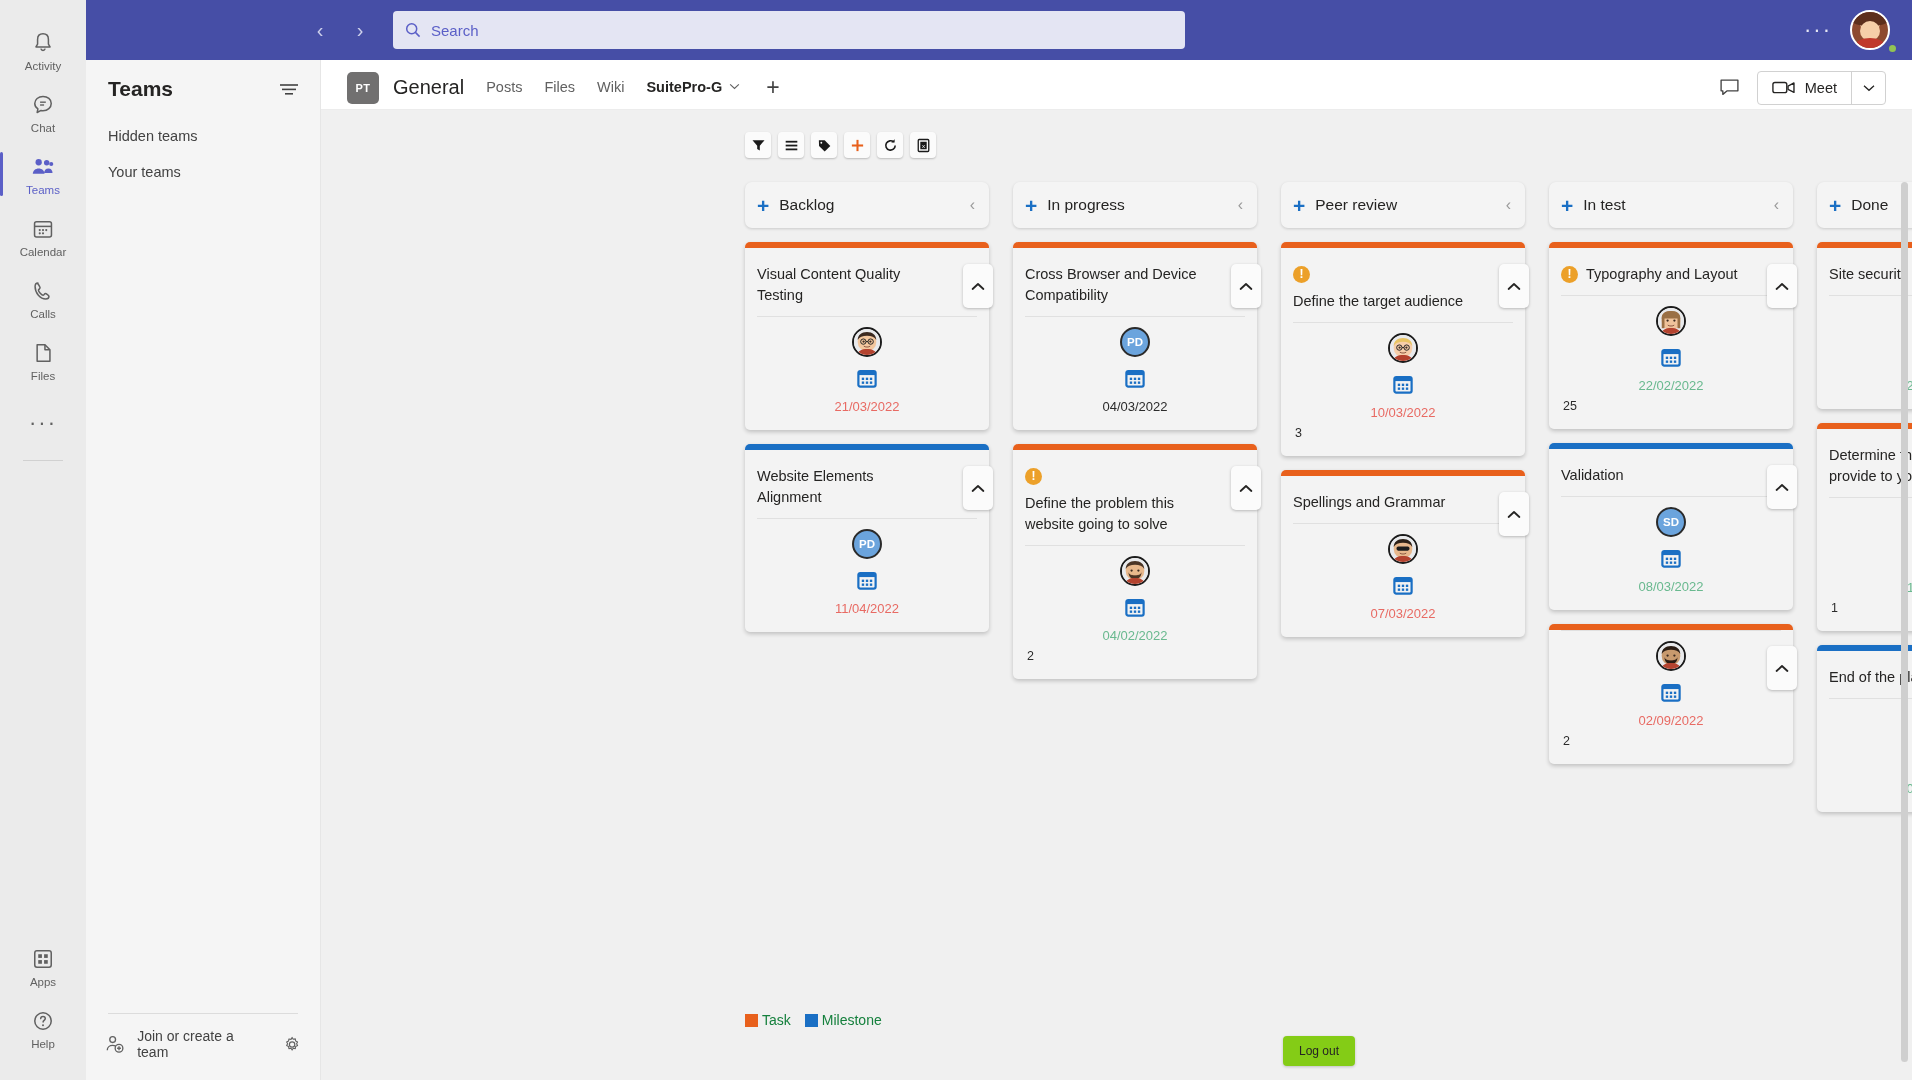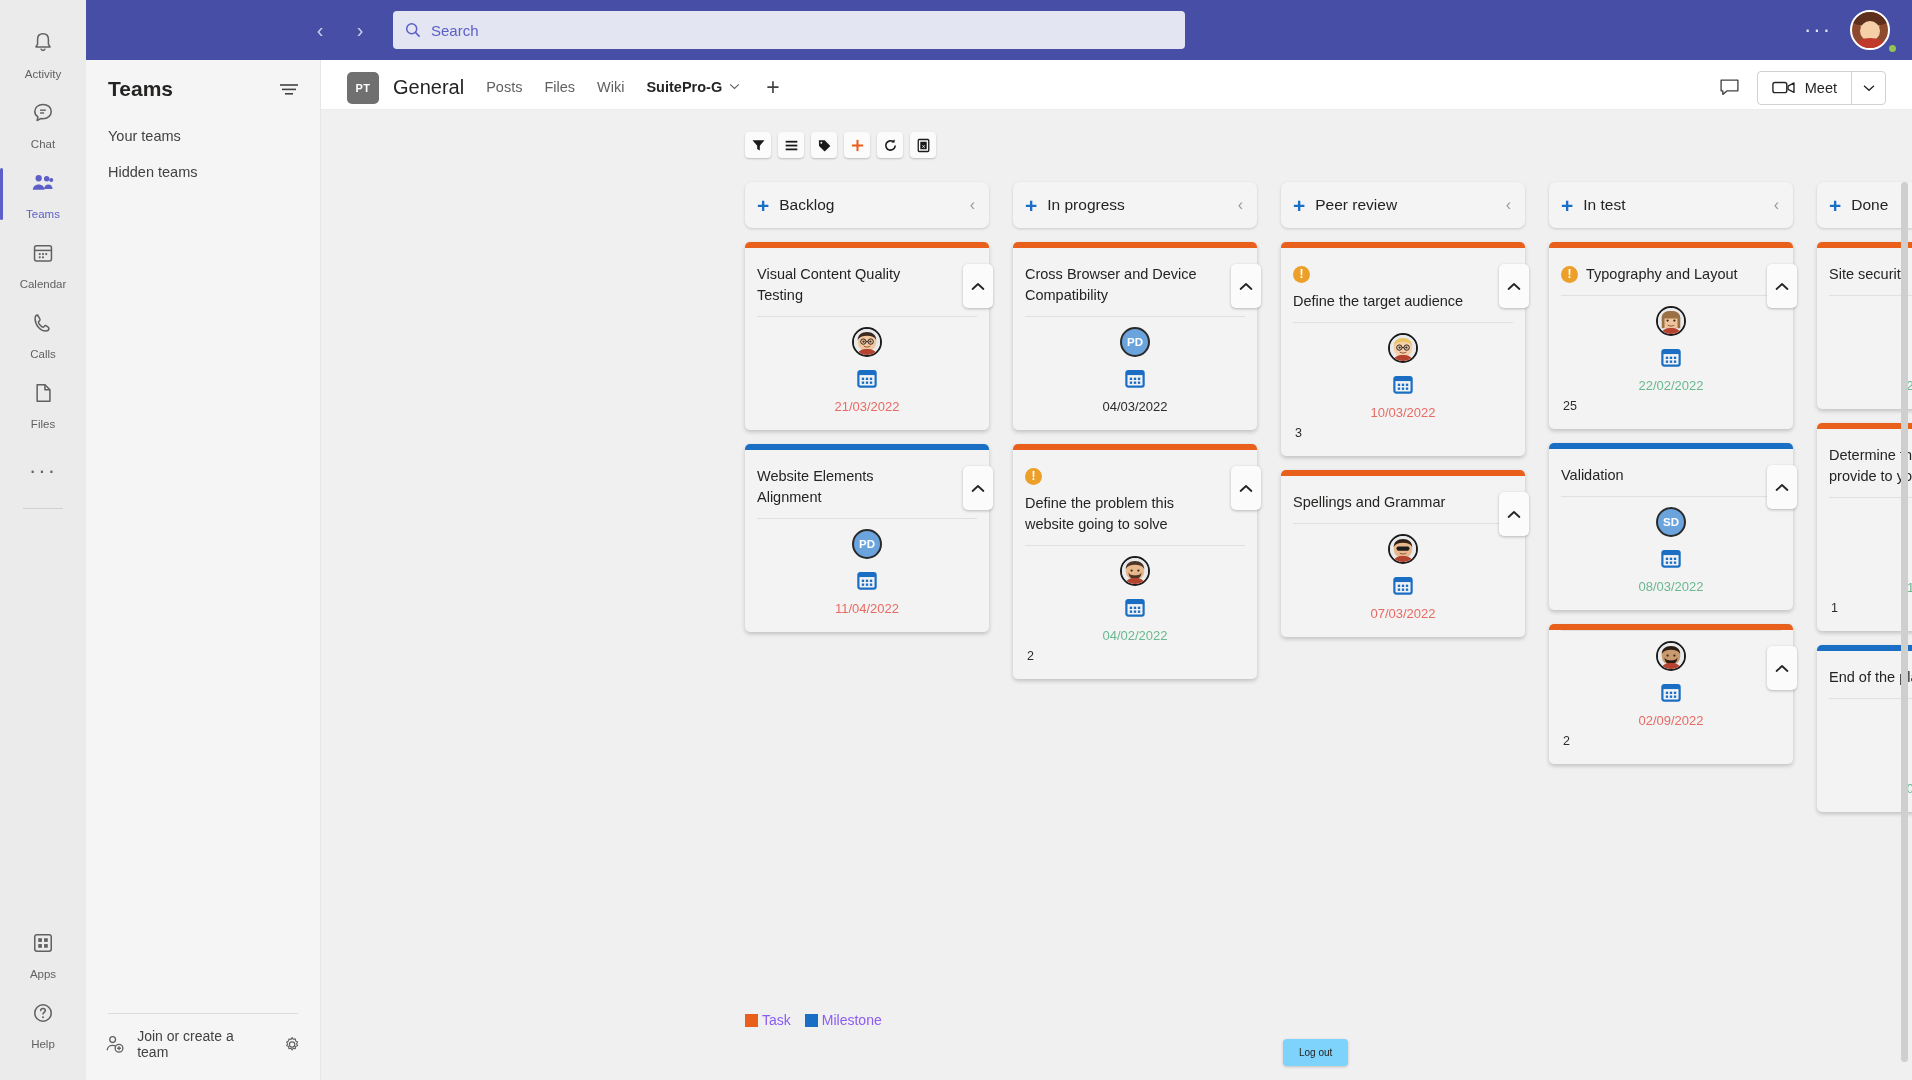--- a/index.html
+++ b/index.html
@@ -47,21 +47,21 @@
     background:#92c353; border:2px solid #464ea6;
   }
 
   
   .rail {
     position: absolute; left: 0; top: 0; width: 86px; height: 1080px;
     background: #ebebeb; display:flex; flex-direction: column; align-items:center;
   }
   .rail-item {
     width: 86px; padding: 12px 0 8px; display:flex; flex-direction:column;
-    align-items:center; gap:12px; cursor:pointer; position:relative;
+    align-items:center; gap:4px; cursor:pointer; position:relative;
   }
   .rail-item .lbl { font-size: 11.5px; color:#616161; }
   .rail-item.active .lbl { color:#5b5fc7; }
   .rail-item.active::before {
     content:""; position:absolute; left:0; top:10px; bottom:8px; width:3px;
     background:#5b5fc7; border-radius:2px;
   }
   .rail-ico { width:26px; height:26px; display:block; }
   .rail-ellipsis { color:#616161; font-size:22px; letter-spacing:2px; padding:20px 0; cursor:pointer; }
   .rail-sep { width:40px; height:1px; background:#d1d1d1; margin: 4px 0 0; }
@@ -166,24 +166,24 @@
   .ava .sk { position:absolute; inset:0; }
   .cal { width:22px; height:22px; flex:none; }
   .date { font-size:13px; }
   .date.red { color:#e86a63; }
   .date.green { color:#69b98f; }
   .date.dark { color:#2b2b2b; }
   .count { font-size:12.5px; color:#2b2b2b; padding: 6px 0 0 14px; }
 
   .legend { position:absolute; left:424px; bottom:52px; display:flex; align-items:center; gap:14px; }
   .legend .sw { width:13px; height:13px; display:inline-block; margin-right:4px; }
-  .legend .it { font-size:14px; color:#8b5cf6; display:flex; align-items:center; }
+  .legend .it { font-size:14px; color:#15803d; display:flex; align-items:center; }
   .logout {
-    position:absolute; left:962px; bottom:14px; background:#7dd3fc; border:none;
-    border-radius:4px; padding: 8px 16px; font-size:10px; color:#252423;
+    position:absolute; left:962px; bottom:14px; background:#84cc16; border:none;
+    border-radius:4px; padding: 8px 16px; font-size:12px; color:#252423;
     font-family:"Liberation Sans", sans-serif; box-shadow: 0 1px 3px rgba(0,0,0,.2); cursor:pointer;
   }
   .scrollbar {
     position:absolute; right:4px; top:72px; width:7px; height:880px; background:#cfcfcf; border-radius:4px;
     cursor:pointer;
   }
 </style>
 </head>
 <body>
 
@@ -290,22 +290,22 @@
 
   <div class="teamspanel">
     <div class="teamspanel-head">
       <span class="teamspanel-title">Teams</span>
       <svg class="filter-lines" width="22" height="14" viewBox="0 0 22 14">
         <line x1="2" y1="3" x2="20" y2="3" stroke="#424242" stroke-width="1.6"></line>
         <line x1="4" y1="7.4" x2="18" y2="7.4" stroke="#424242" stroke-width="1.6"></line>
         <line x1="7" y1="11.8" x2="15" y2="11.8" stroke="#424242" stroke-width="1.6"></line>
       </svg>
     </div>
+    <div class="teams-link">Hidden teams</div>
     <div class="teams-link">Your teams</div>
-    <div class="teams-link">Hidden teams</div>
 
     <div class="teamspanel-foot">
       <div class="foot-sep"></div>
       <div class="foot-row">
         <svg width="22" height="20" viewBox="0 0 22 20">
           <circle cx="9" cy="5.4" r="3" fill="none" stroke="#616161" stroke-width="1.4"></circle>
           <path d="M3.4 16.4c0-3 2.5-4.9 5.6-4.9 1.2 0 2.3.3 3.2.8" fill="none" stroke="#616161" stroke-width="1.4"></path>
           <circle cx="15.6" cy="14.4" r="4" fill="none" stroke="#616161" stroke-width="1.4"></circle>
           <line x1="15.6" y1="12.3" x2="15.6" y2="16.5" stroke="#616161" stroke-width="1.4"></line>
           <line x1="13.5" y1="14.4" x2="17.7" y2="14.4" stroke="#616161" stroke-width="1.4"></line>

